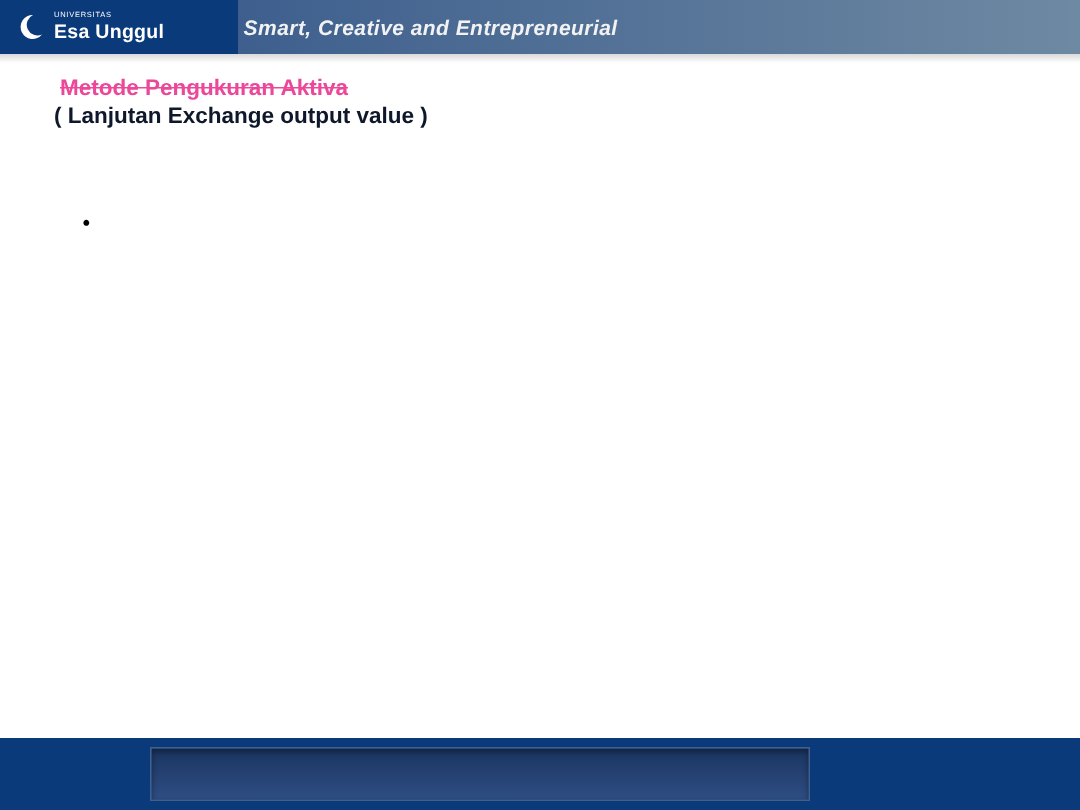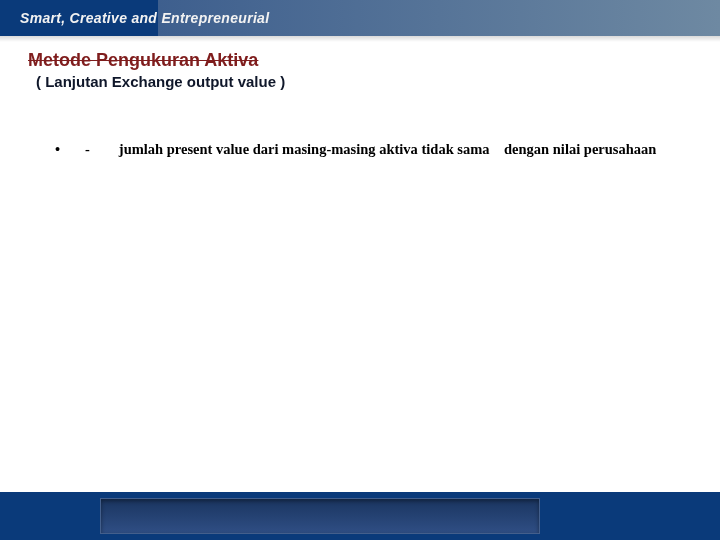--- a/index.html
+++ b/index.html
@@ -32,35 +32,35 @@
     position: relative;
     margin-right: 6px;
   }
   .logo-moon svg { width: 100%; height: 100%; }
   .logo-text { font-size: 13px; font-weight: 600; letter-spacing: 0.2px; }
   .tagline {
     font-size: 14px;
     font-style: italic;
     font-weight: 600;
     color: #f2f2f2;
-    padding-left: 20px;
+    padding-left: 4px;
     letter-spacing: 0.3px;
   }
   .header-shadow {
     height: 6px;
     background: linear-gradient(to bottom, rgba(0,0,0,.15), rgba(0,0,0,0));
   }
 
   .title-line-1 {
     font-family: Tahoma, Arial, sans-serif;
-    color: #7f1d1d;
+    color: #ec4899;
     text-decoration: line-through;
-    font-size: 18px;
+    font-size: 15px;
     font-weight: 700;
-    margin: 8px 0 0 28px;
+    margin: 8px 0 0 40px;
   }
   .title-line-2 {
     font-family: Tahoma, Arial, sans-serif;
     color: #0f172a;
     font-size: 15px;
     font-weight: 700;
     margin: 2px 0 0 36px;
   }
 
   .content {
@@ -93,31 +93,41 @@
     height: 36px;
     background: linear-gradient(to bottom, #1a3560, #2f4e84);
     border: 1px solid #435f8c;
     box-shadow: inset 0 2px 4px rgba(0,0,0,.4);
   }
 </style>
 </head>
 <body>
 
 <div class="header-band">
+  <div class="logo-block">
+    <span class="logo-moon">
+      <svg viewBox="0 0 20 20">
+          <path d="M12 2a8 8 0 1 0 6 13 6.5 6.5 0 1 1-6-13z" fill="#fff"></path>
+        </svg>
+    </span>
+    <div>
+      <div style="font-size:5px;letter-spacing:.5px;line-height:1">UNIVERSITAS</div>
+      <div class="logo-text">Esa Unggul</div>
+    </div>
+  </div>
   <div class="tagline">Smart, Creative and Entrepreneurial</div>
 </div>
 <div class="header-shadow"></div>
 
 <div class="title-line-1">Metode Pengukuran Aktiva</div>
 <div class="title-line-2">( Lanjutan Exchange output value )</div>
 
 <div class="content">
   <div class="bullet-row">
     <div class="bullet-dot">•</div>
     <div class="bullet-body">
-      <p>-  jumlah present value dari masing-masing aktiva tidak sama dengan nilai perusahaan</p>
     </div>
   </div>
 </div>
 
 <div class="footer-band">
   <div class="footer-inset"></div>
 </div>
 
 </body></html>

